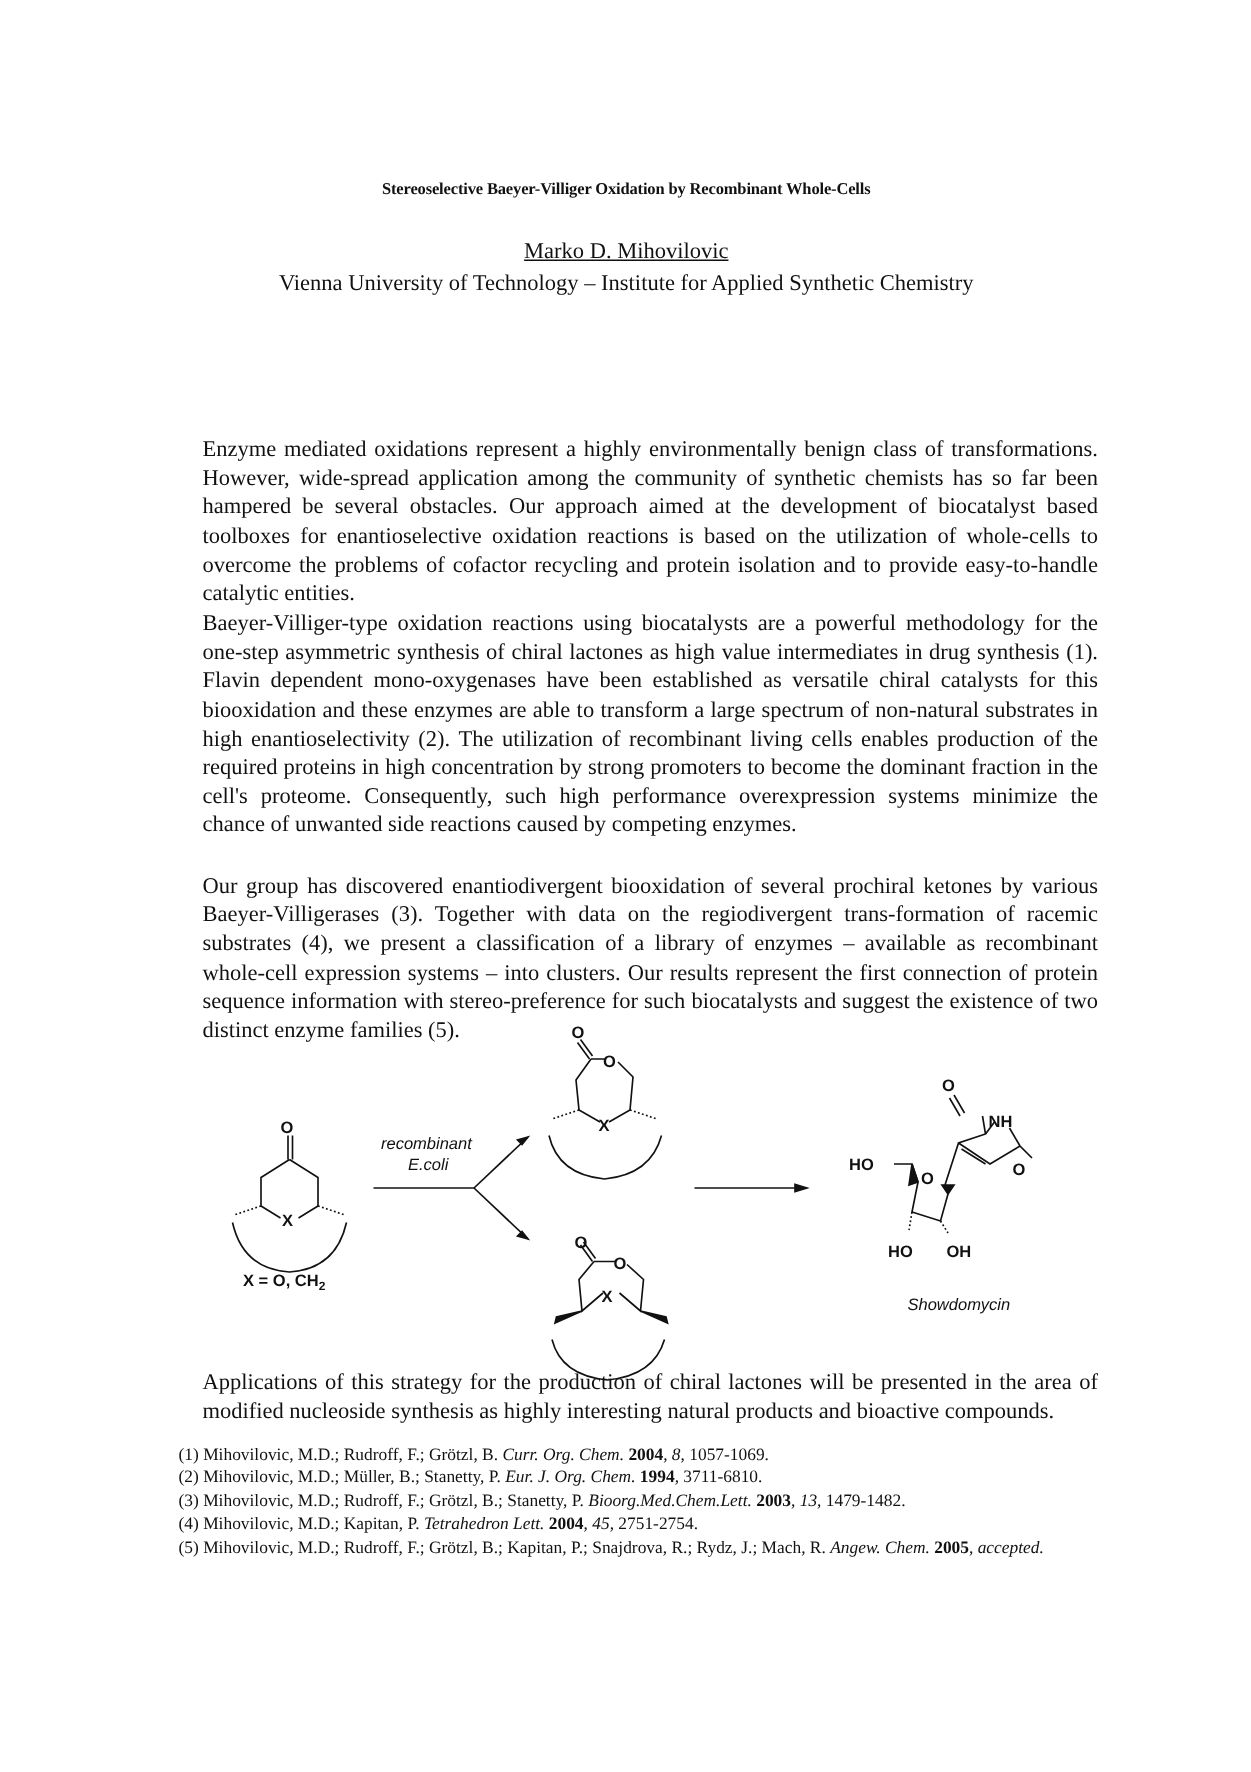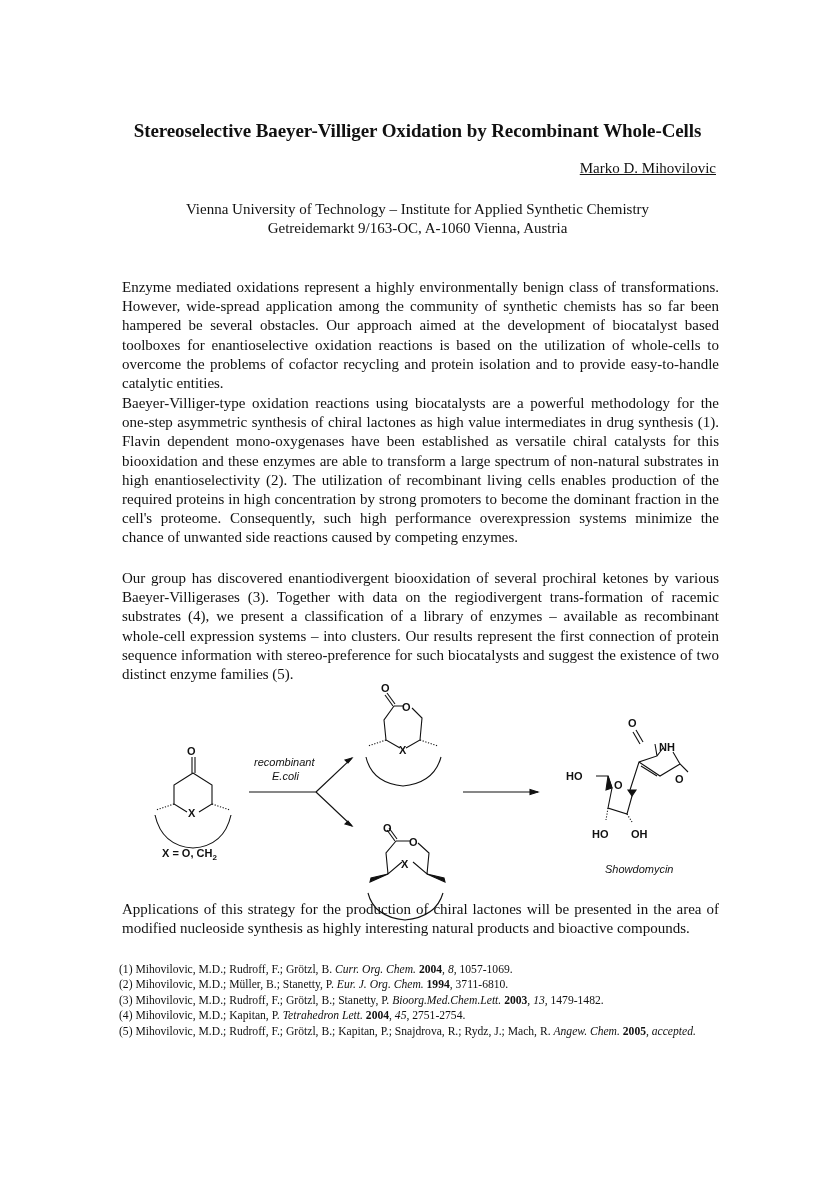--- a/index.html
+++ b/index.html
@@ -1,47 +1,46 @@
 <!DOCTYPE html>
 <html><head>
 <meta charset="utf-8">
 <style>
   html, body { margin: 0; padding: 0; background: #ffffff; }
   body { width: 834px; height: 1181px; position: relative; overflow: hidden;
          font-family: "Liberation Serif", serif; color: #111; }
   .page { position: absolute; left: 119px; top: 0; width: 597px; }
   .title { position: absolute; left: 0; top: 120px; width: 597px; text-align: center;
-           font-weight: bold; font-size: 19px; letter-spacing: -0.1px; }
-  .author { position: absolute; left: 0; top: 160px; width: 597px; text-align: right; font-size: 15px; }
+           font-weight: bold; font-size: 11px; letter-spacing: -0.1px; }
+  .author { position: absolute; left: 0; top: 160px; width: 597px; text-align: center; font-size: 15px; }
   .author span { text-decoration: underline; }
-  .affil { position: absolute; left: 0; top: 200px; width: 597px; text-align: center; font-size: 15px; line-height: 19px; }
+  .affil { position: absolute; left: 0; top: 180px; width: 597px; text-align: center; font-size: 15px; line-height: 19px; }
   .affil .email { font-style: italic; }
   .para { position: absolute; left: 0; width: 597px; font-size: 15px; line-height: 19.2px;
-          text-align: justify; margin: 3px; }
+          text-align: justify; margin: 16px; }
   .p1 { top: 275px; }
   .p2 { top: 391px; }
   .p3 { top: 566px; }
   .p4 { top: 897px; }
   .refs { position: absolute; left: 0; top: 962px; width: 610px; font-size: 11.6px; line-height: 15.4px; margin: 0; padding: 0; list-style: none; }
   .refs li { padding-left: 22px; text-indent: -22px; }
   .refs i { font-style: italic; }
   .refs b { font-weight: bold; }
   svg.scheme { position: absolute; left: 0; top: 0; width: 834px; height: 1181px; pointer-events: none; }
   svg text { font-family: "Liberation Sans", sans-serif; font-weight: bold; font-size: 11px; fill: #111; }
   svg text.it { font-style: italic; font-weight: normal; }
 </style>
 </head>
 <body>
 
 <div class="page">
   <div class="title">Stereoselective Baeyer-Villiger Oxidation by Recombinant Whole-Cells</div>
   <div class="author"><span>Marko D. Mihovilovic</span></div>
   <div class="affil">
     <div>Vienna University of Technology – Institute for Applied Synthetic Chemistry</div>
-    <div>Getreidemarkt 9/163-OC, A-1060 Vienna, Austria</div>
   </div>
 
   <p class="para p1">Enzyme mediated oxidations represent a highly environmentally benign class of transformations. However, wide-spread application among the community of synthetic chemists has so far been hampered be several obstacles. Our approach aimed at the development of biocatalyst based toolboxes for enantioselective oxidation reactions is based on the utilization of whole-cells to overcome the problems of cofactor recycling and protein isolation and to provide easy-to-handle catalytic entities.</p>
   <p class="para p2">Baeyer-Villiger-type oxidation reactions using biocatalysts are a powerful methodology for the one-step asymmetric synthesis of chiral lactones as high value intermediates in drug synthesis (1). Flavin dependent mono-oxygenases have been established as versatile chiral catalysts for this biooxidation and these enzymes are able to transform a large spectrum of non-natural substrates in high enantioselectivity (2). The utilization of recombinant living cells enables production of the required proteins in high concentration by strong promoters to become the dominant fraction in the cell's proteome. Consequently, such high performance overexpression systems minimize the chance of unwanted side reactions caused by competing enzymes.</p>
   <p class="para p3">Our group has discovered enantiodivergent biooxidation of several prochiral ketones by various Baeyer-Villigerases (3). Together with data on the regiodivergent trans-formation of racemic substrates (4), we present a classification of a library of enzymes – available as recombinant whole-cell expression systems – into clusters. Our results represent the first connection of protein sequence information with stereo-preference for such biocatalysts and suggest the existence of two distinct enzyme families (5).</p>
   <p class="para p4">Applications of this strategy for the production of chiral lactones will be presented in the area of modified nucleoside synthesis as highly interesting natural products and bioactive compounds.</p>
 
   <ul class="refs">
     <li><span>(1)</span> <span>Mihovilovic, M.D.; Rudroff, F.; Grötzl, B.</span> <i>Curr. Org. Chem.</i> <b>2004</b>, <i>8</i>, <span>1057-1069.</span></li>
     <li><span>(2)</span> <span>Mihovilovic, M.D.; Müller, B.; Stanetty, P.</span> <i>Eur. J. Org. Chem.</i> <b>1994</b>, <span>3711-6810.</span></li>

